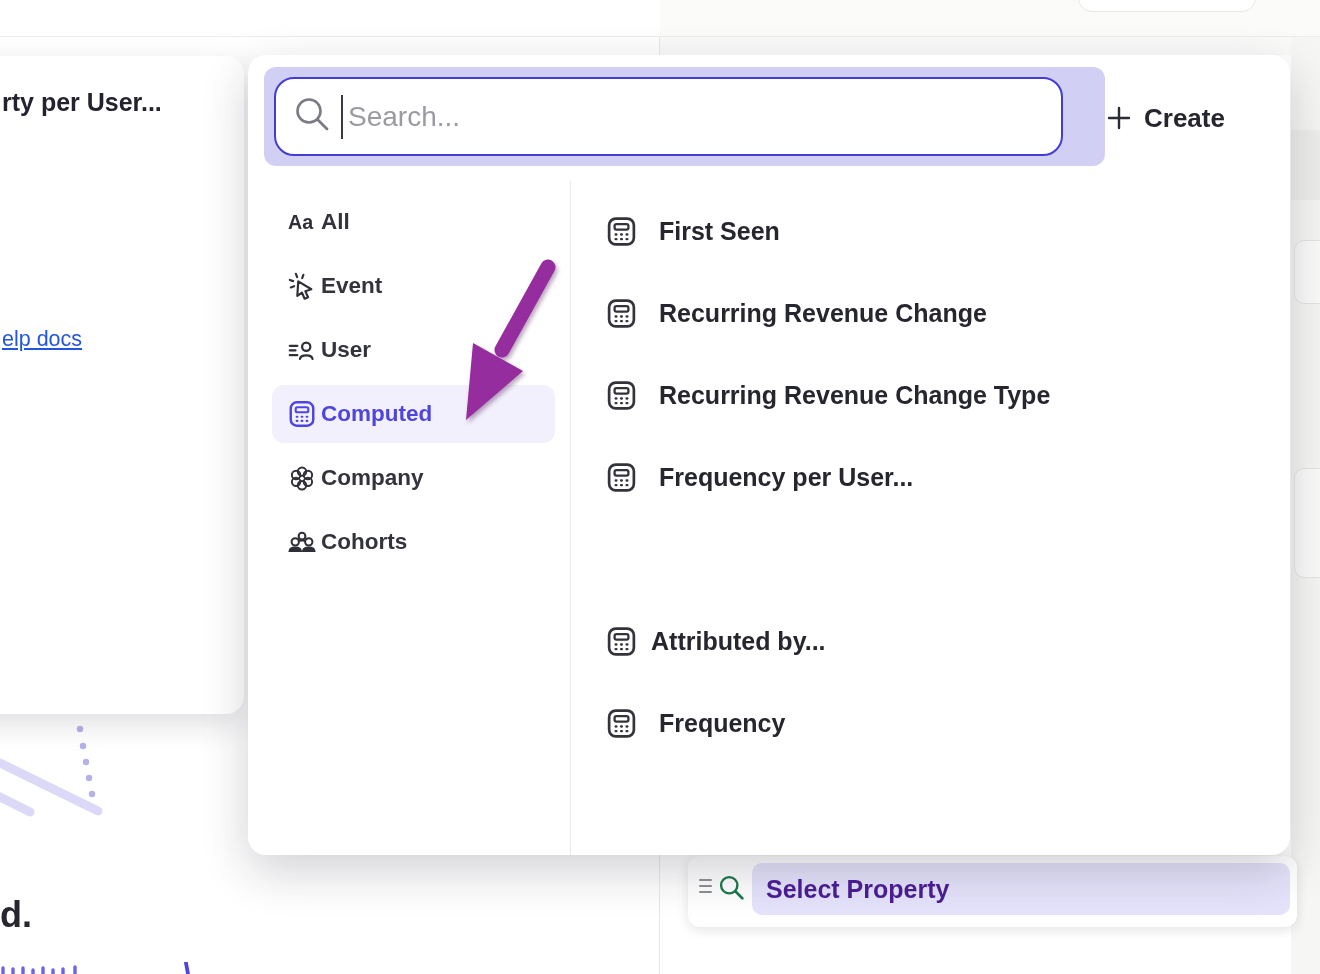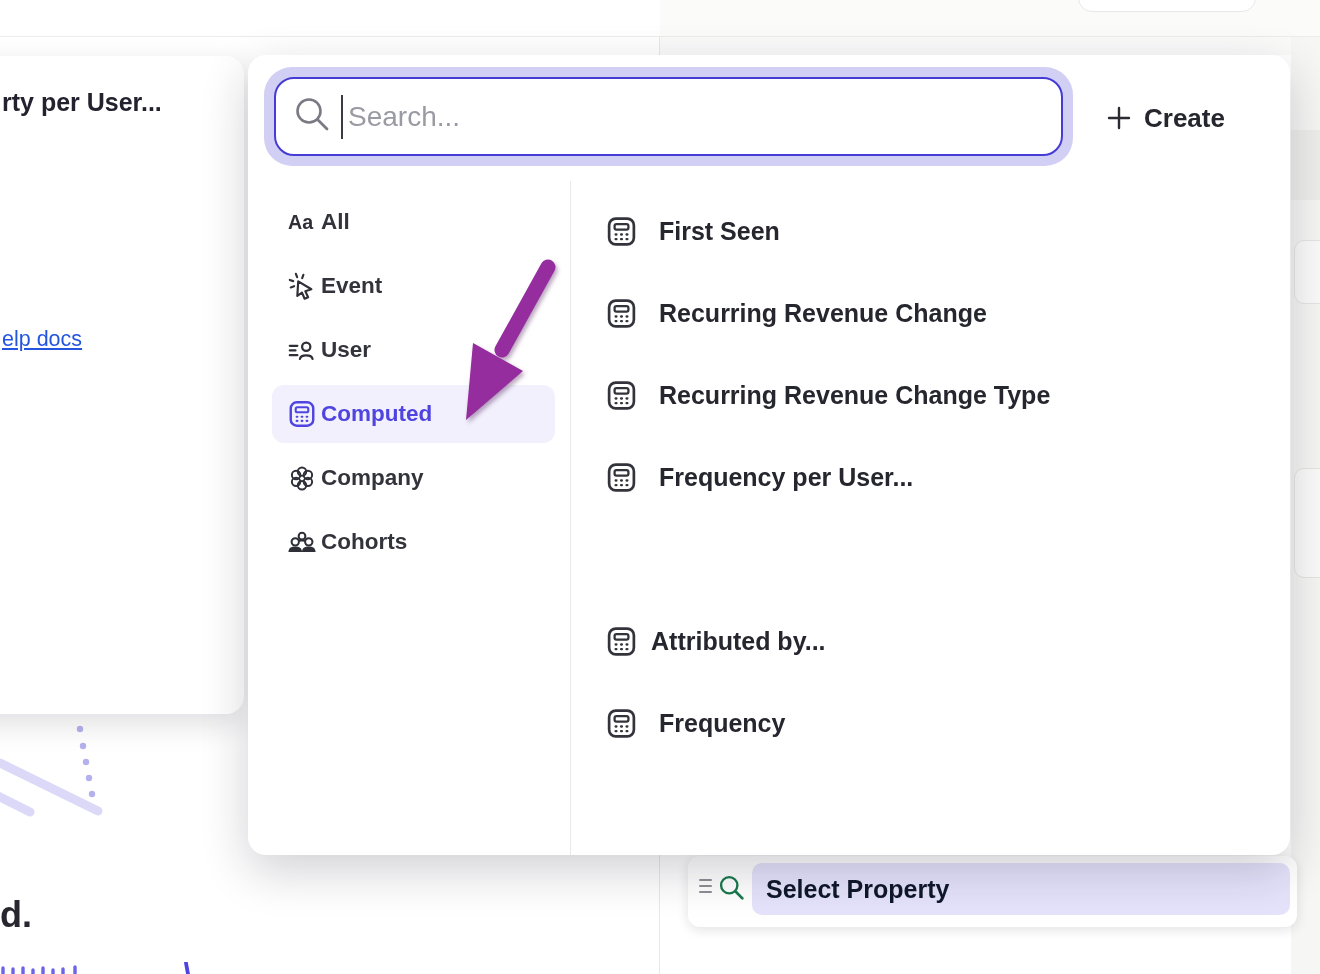--- a/index.html
+++ b/index.html
@@ -34,26 +34,26 @@
   #link-fragment{left:0;top:962px;width:200px;height:12px;pointer-events:none;}
 
   
   #select-card{left:688px;top:856px;width:609px;height:71px;background:#fff;border-radius:12px;
     box-shadow:0 3px 12px rgba(25,25,45,.12);}
   #drag-handle{left:11px;top:23px;width:13px;height:18px;}
   #drag-handle span{display:block;width:13px;height:2.4px;border-radius:2px;background:#8f8f97;margin-bottom:3.6px;}
   #prop-search-icon{left:29px;top:17px;width:29px;height:29px;color:#187a4b;}
   #select-pill{left:64px;top:7px;width:538px;height:52px;border-radius:10px;background:#e5e3fb;
     display:flex;align-items:center;padding-left:14px;box-sizing:border-box;cursor:pointer;}
-  #select-pill-label{font-size:25px;font-weight:600;color:#0f172a;}
+  #select-pill-label{font-size:25px;font-weight:600;color:#4c1d95;}
 
   
   #modal{left:248px;top:55px;width:1042px;height:800px;background:#fff;border-radius:18px;
     box-shadow:0 16px 48px rgba(25,25,45,.20);}
-  #search-glow{left:16px;top:12px;width:809px;height:99px;border-radius:28px;background:#d2cff5;}
+  #search-glow{left:16px;top:12px;width:809px;height:99px;border-radius:12px;background:#d2cff5;padding-left:32px;}
   #search-box{position:absolute;left:10px;top:10px;width:789px;height:79px;border-radius:20px;
     background:#fff;border:2px solid #453cd6;box-sizing:border-box;}
   #search-mag{position:absolute;left:15px;top:14px;width:44px;height:44px;color:#7a7a84;}
   #search-input{position:absolute;left:70px;top:4px;width:690px;height:66px;border:0;outline:none;
     font-family:"Liberation Sans",sans-serif;font-size:28px;color:#2b2b33;background:transparent;}
   #search-input::placeholder{color:#9a9aa3;opacity:1;}
   #caret{position:absolute;left:65px;top:16px;width:2px;height:44px;background:#3a3a44;}
   #create-btn{left:858px;top:36px;width:160px;height:54px;display:flex;align-items:center;gap:12px;cursor:pointer;}
   #create-plus{width:26px;height:26px;color:#2b2b33;}
   #create-label{font-size:26px;font-weight:600;color:#26262e;}

